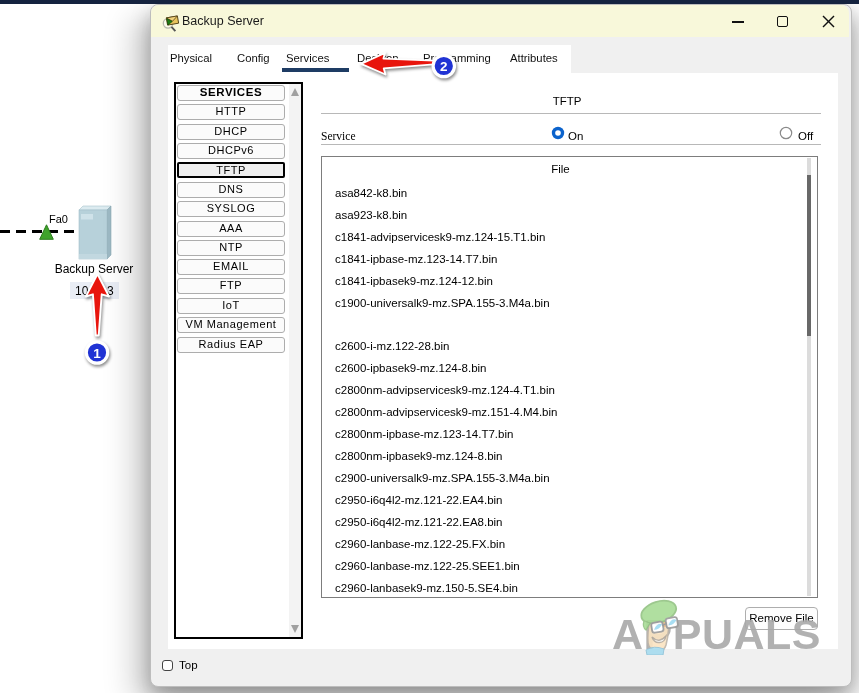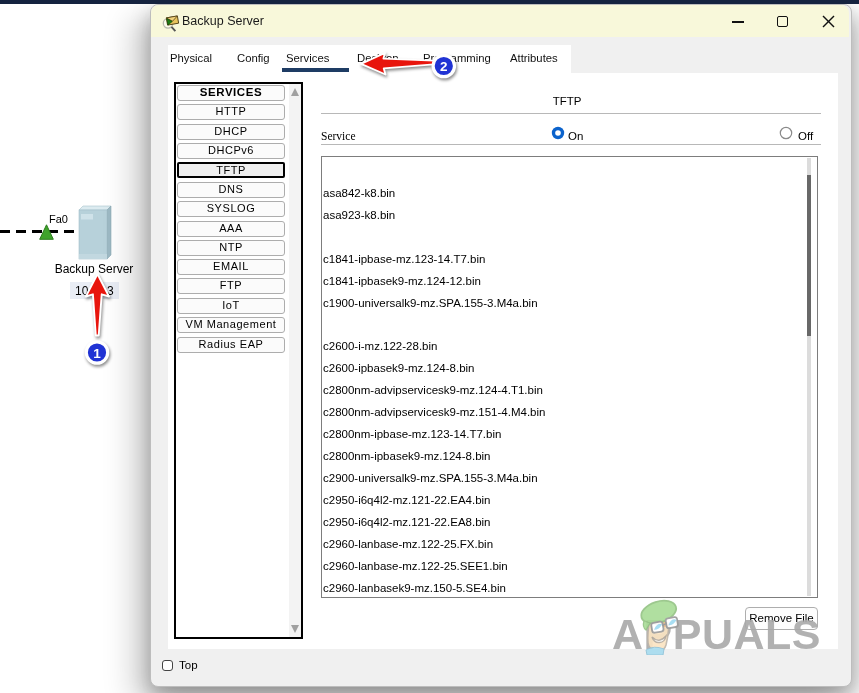--- a/index.html
+++ b/index.html
@@ -49,21 +49,21 @@
   
   #tftptitle{left:396px;top:90px;width:40px;text-align:center;font-size:11.5px;color:#000;}
   .hr{left:170px;width:500px;height:1px;background:#b8b8b8;}
   #svc-label{left:170px;top:125px;font-size:11.5px;color:#000;font-family:Liberation Serif, serif;}
   #on-label{left:417px;top:125px;font-size:11.5px;color:#000;}
   #off-label{left:647px;top:125px;font-size:11.5px;color:#000;}
 
   
   #filebox{left:170px;top:151px;width:497px;height:442px;background:#fff;border:1px solid #7d7d7d;box-sizing:border-box;}
   #filehdr{left:0px;top:7px;width:493px;text-align:center;font-size:11.5px;color:#000;position:absolute;}
-  .frow{position:absolute;left:4px;font-size:11.5px;color:#000;white-space:nowrap;}
+  .frow{position:absolute;left:4px;font-size:11.5px;color:#000;white-space:nowrap;padding-left:12px;}
   #ftrack{left:656px;top:153px;width:4px;height:438px;background:#dcdcdc;}
   #fthumb{left:656px;top:170px;width:4px;height:161px;background:#686868;}
 
   #removefile{left:594px;top:602px;width:73px;height:23px;background:#fdfdfd;border:1px solid #aeaeae;
     border-radius:4px;box-sizing:border-box;font-size:11.5px;text-align:center;line-height:20px;color:#000;}
 
   #topchk{left:11px;top:655px;width:11px;height:11px;border:1.5px solid #444;border-radius:3px;background:#fff;box-sizing:border-box;}
   #toplbl{left:28px;top:654px;font-size:11.5px;color:#000;}
 
   
@@ -166,22 +166,24 @@
       <rect x="28" y="22" width="11.5" height="10" rx="2.5" fill="#fff" stroke="#9b9b9b" stroke-width="1.8"></rect>
       <line x1="24.5" y1="28" x2="28" y2="27" stroke="#9b9b9b" stroke-width="1.5"></line>
       <path d="M15 31 Q19 24 24 27 Q20 32 15 31 Z" fill="#9fdbf2"></path>
       <path d="M30 29 Q34 22 39 25 Q35 30 30 29 Z" fill="#9fdbf2"></path>
     </g>
     <path d="M14 40 Q21 47 28 39 Q27 45 21.5 45.5 Q16 46 14 40 Z" fill="#fff" stroke="#b3aa9e" stroke-width="1.4"></path>
     <path d="M8 53 Q16 48 26 52 L25 58 L9 58 Z" fill="#a6dcef" stroke="#8fc2d8" stroke-width="1"></path>
   </svg>
 
   <div class="abs" id="filebox"></div>
+  <div class="abs" id="filehdr" style="left:170px;top:158px;width:479px;text-align:center;font-size:11.5px;">File</div>
   <div class="frow" style="left:172px;top:182px">asa842-k8.bin</div>
     <div class="frow" style="left:172px;top:204px">asa923-k8.bin</div>
+    <div class="frow" style="left:172px;top:226px">c1841-advipservicesk9-mz.124-15.T1.bin</div>
     <div class="frow" style="left:172px;top:248px">c1841-ipbase-mz.123-14.T7.bin</div>
     <div class="frow" style="left:172px;top:270px">c1841-ipbasek9-mz.124-12.bin</div>
     <div class="frow" style="left:172px;top:292px">c1900-universalk9-mz.SPA.155-3.M4a.bin</div>
     <div class="frow" style="left:172px;top:335px">c2600-i-mz.122-28.bin</div>
     <div class="frow" style="left:172px;top:357px">c2600-ipbasek9-mz.124-8.bin</div>
     <div class="frow" style="left:172px;top:379px">c2800nm-advipservicesk9-mz.124-4.T1.bin</div>
     <div class="frow" style="left:172px;top:401px">c2800nm-advipservicesk9-mz.151-4.M4.bin</div>
     <div class="frow" style="left:172px;top:423px">c2800nm-ipbase-mz.123-14.T7.bin</div>
     <div class="frow" style="left:172px;top:445px">c2800nm-ipbasek9-mz.124-8.bin</div>
     <div class="frow" style="left:172px;top:467px">c2900-universalk9-mz.SPA.155-3.M4a.bin</div>

